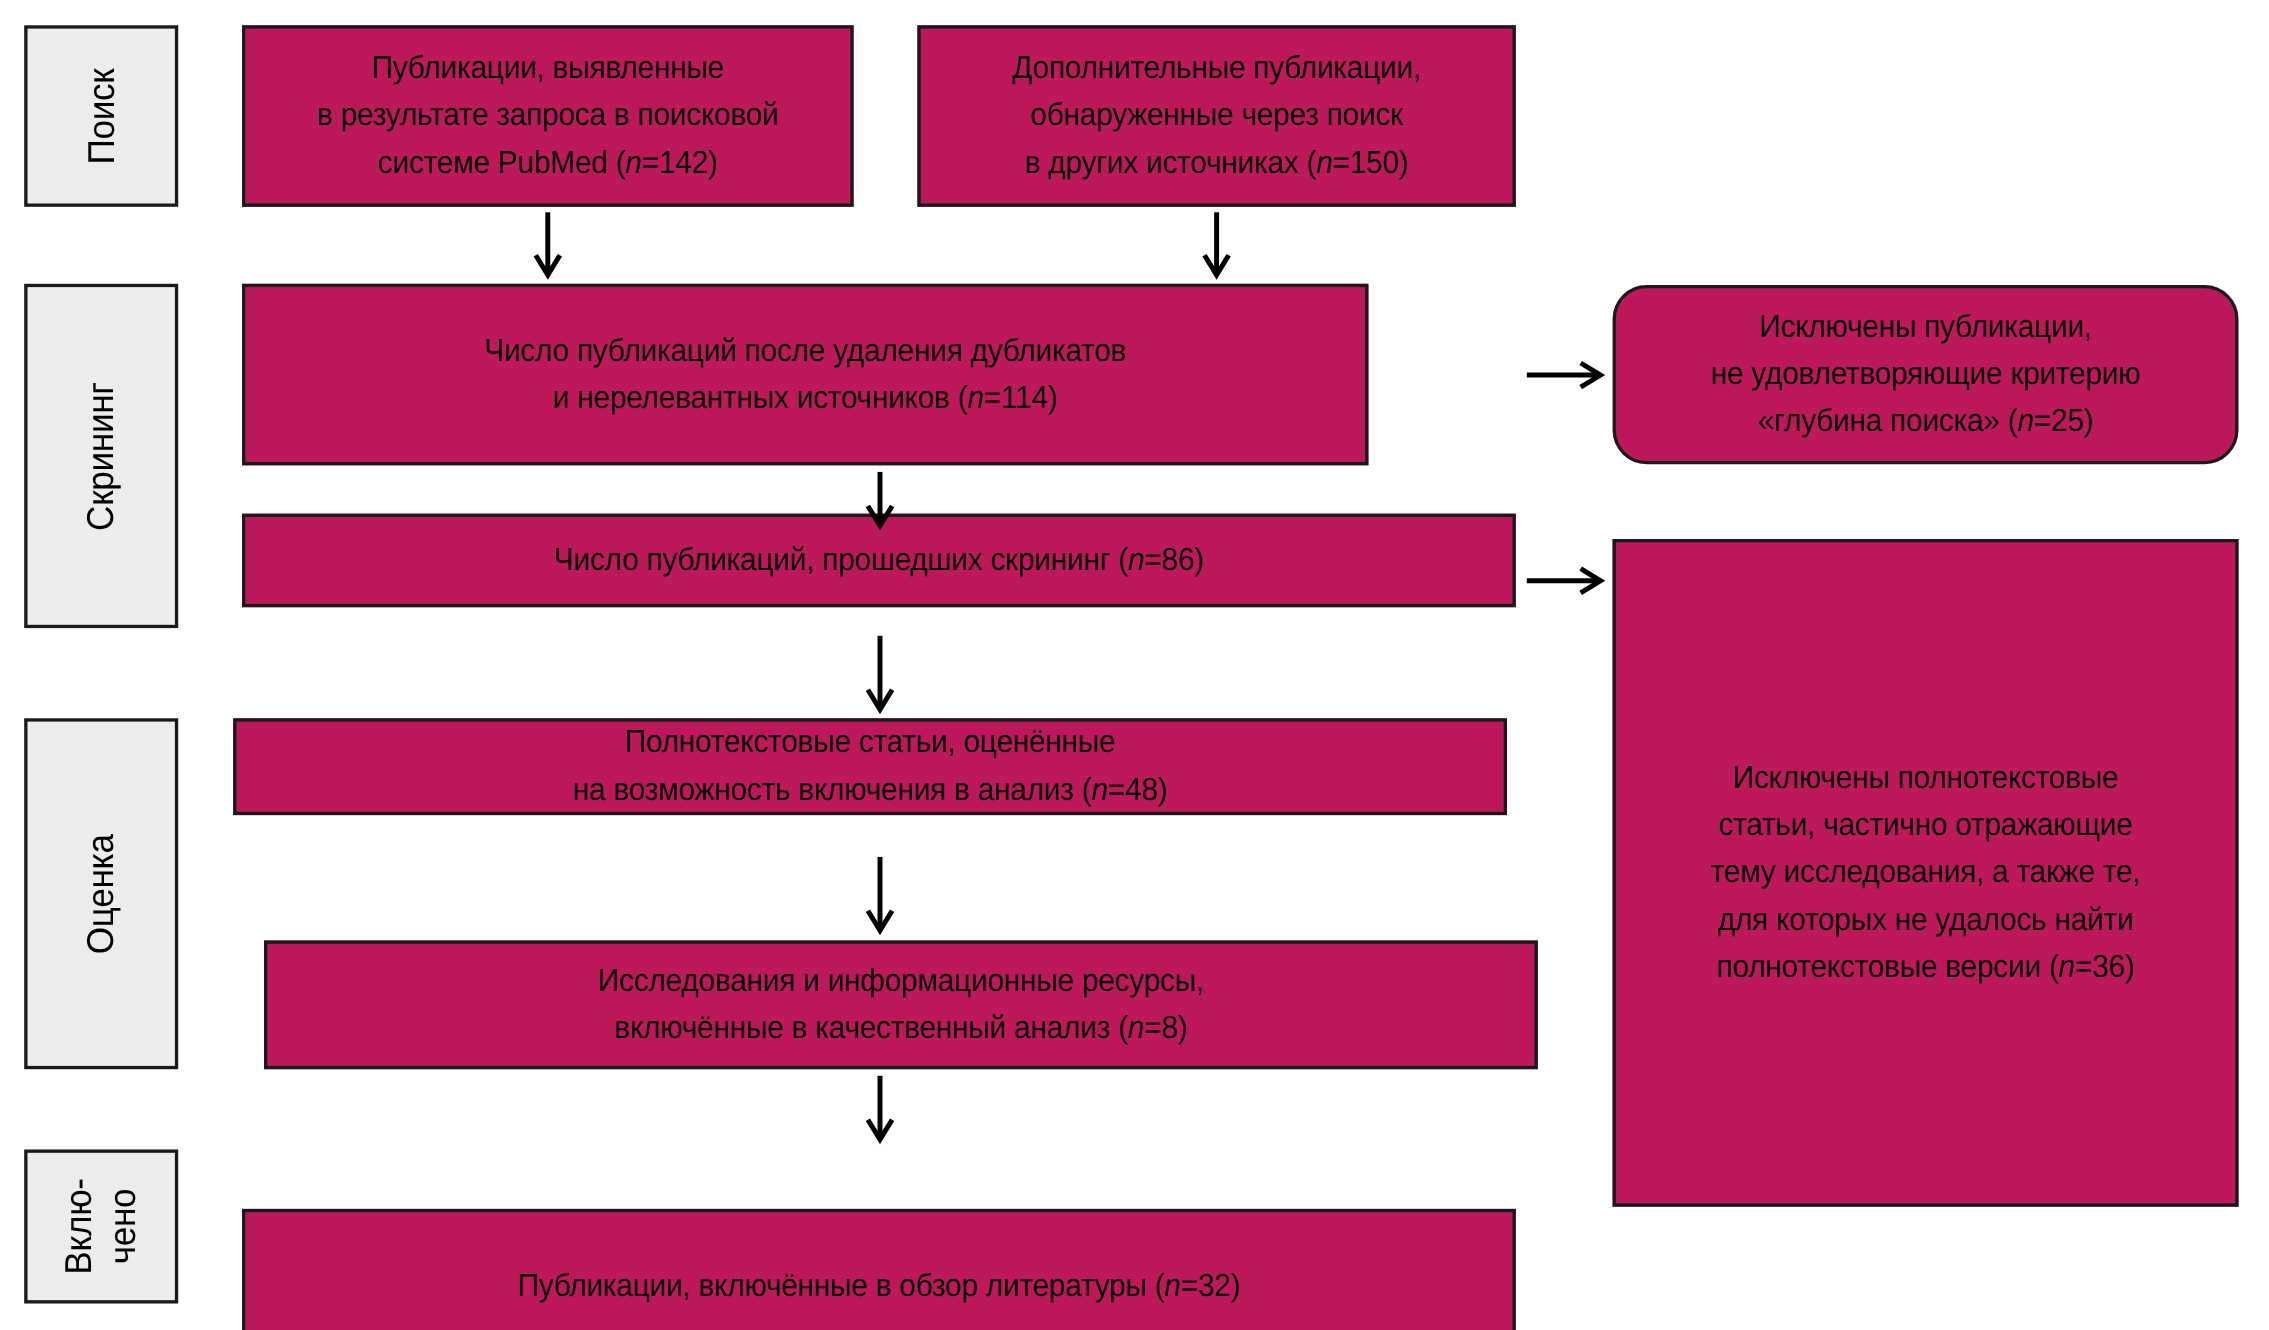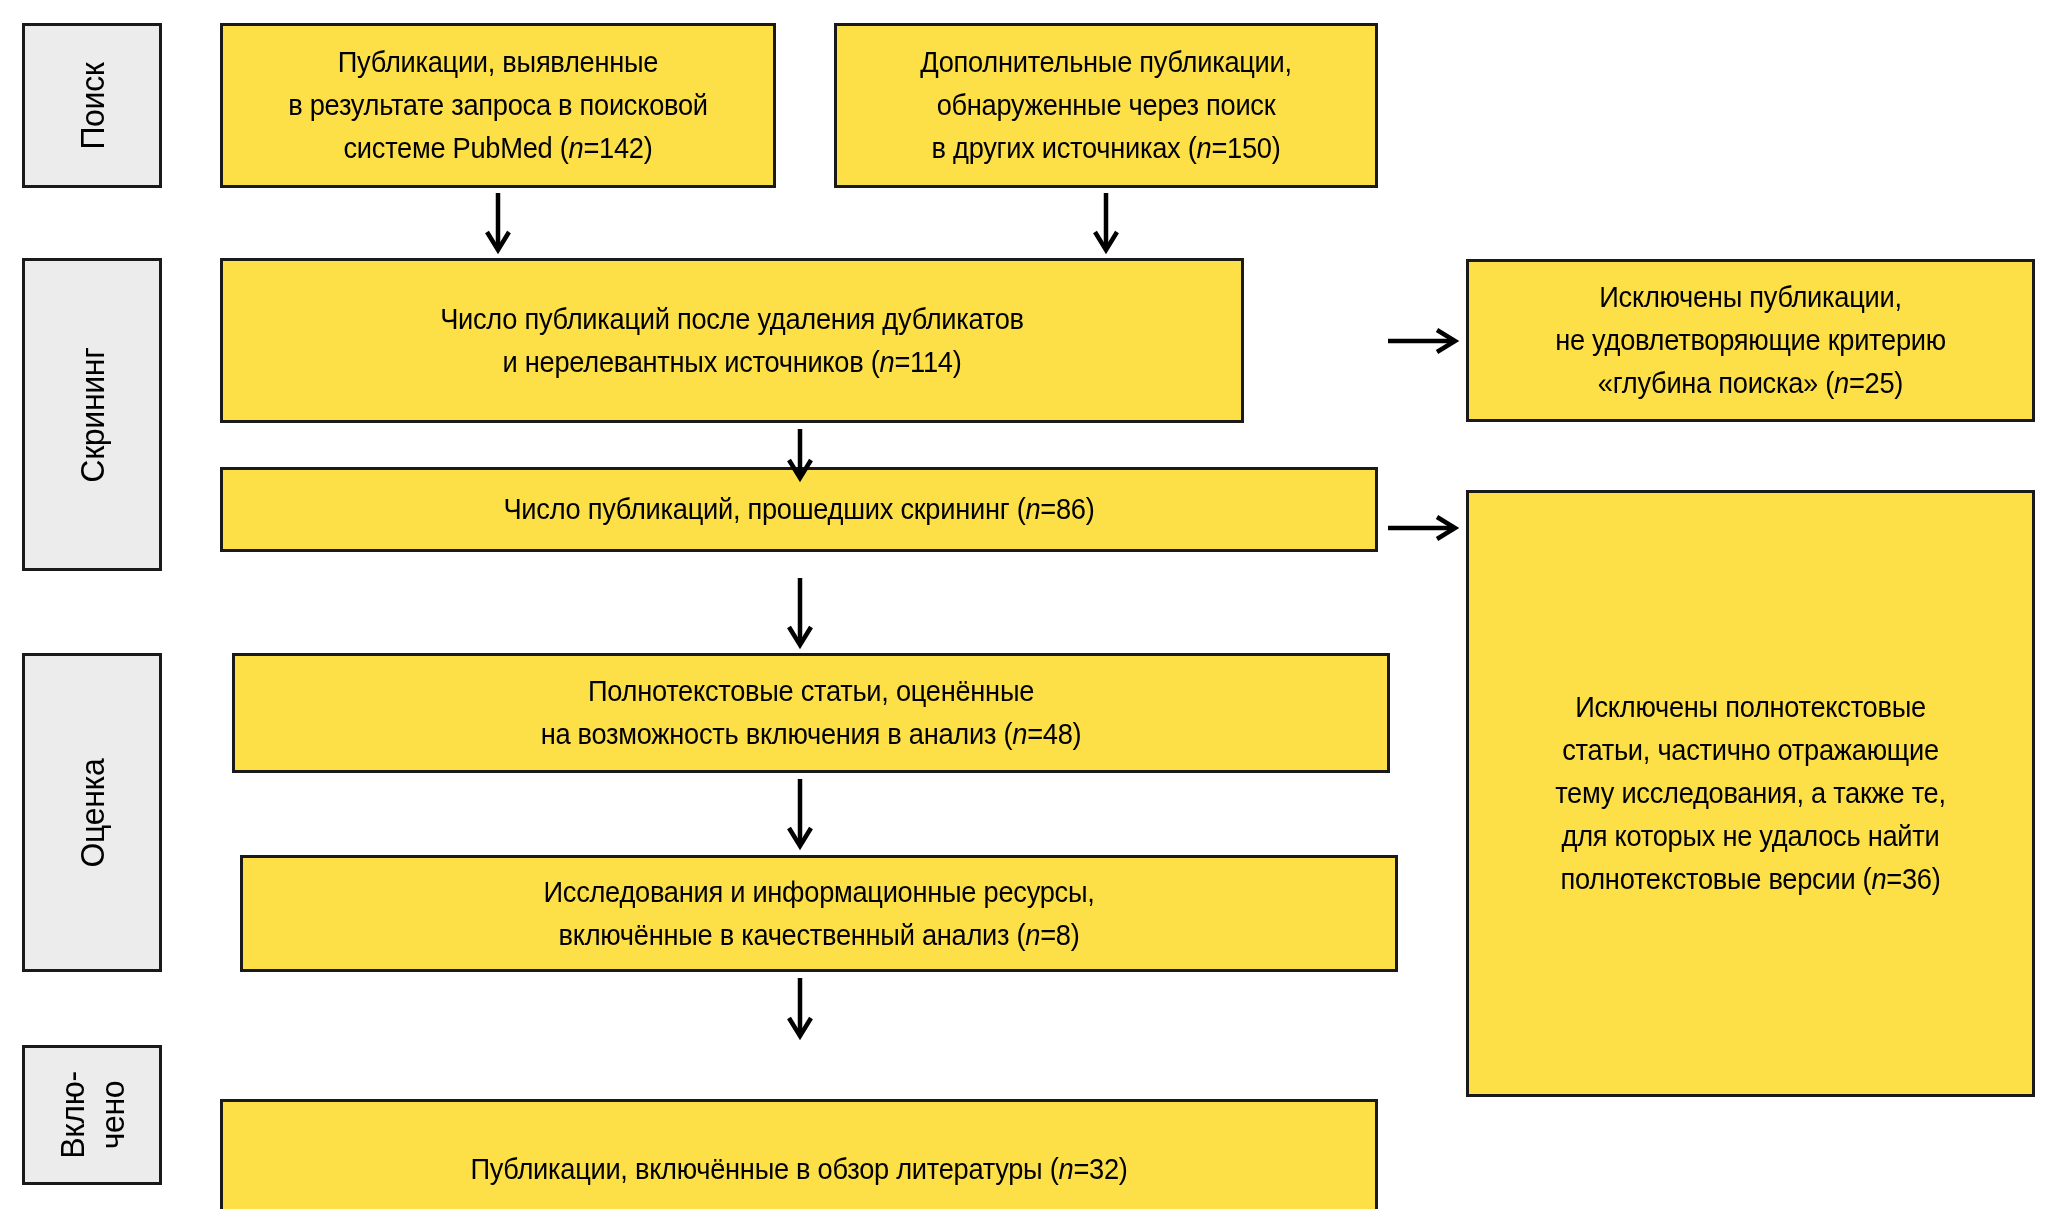--- a/index.html
+++ b/index.html
@@ -16,21 +16,21 @@
     overflow: hidden;
   }
   .box {
     position: absolute;
     border: 3px solid #1a1a1a;
     display: flex;
     align-items: center;
     justify-content: center;
     text-align: center;
   }
-  .flow-box { background: #fde047; }
+  .flow-box { background: #be185d; }
   .stage-box { background: #ececec; }
   .box-content {
     width: 100%;
     transform: scaleX(0.94);
     transform-origin: 50% 50%;
   }
   .box-line {
     font-size: 29px;
     line-height: 43px;
     letter-spacing: -0.3px;
@@ -94,41 +94,41 @@
       <div class="box-line">и нерелевантных источников (<i>n</i>=114)</div>
     </div>
   </div>
 
   <div class="box flow-box" style="left:220px; top:467px; width:1158px; height:85px;">
     <div class="box-content">
       <div class="box-line">Число публикаций, прошедших скрининг (<i>n</i>=86)</div>
     </div>
   </div>
 
-  <div class="box flow-box" style="left:232px; top:653px; width:1158px; height:120px;">
+  <div class="box flow-box" style="left:212px; top:653px; width:1158px; height:88px;">
     <div class="box-content">
       <div class="box-line">Полнотекстовые статьи, оценённые</div>
       <div class="box-line">на возможность включения в анализ (<i>n</i>=48)</div>
     </div>
   </div>
 
   <div class="box flow-box" style="left:220px; top:855px; width:1158px; height:117px;margin-left:20px;">
     <div class="box-content">
       <div class="box-line">Исследования и информационные ресурсы,</div>
       <div class="box-line">включённые в качественный анализ (<i>n</i>=8)</div>
     </div>
   </div>
 
   <div class="box flow-box" style="left:220px; top:1099px; width:1158px; height:140px;">
     <div class="box-content">
       <div class="box-line">Публикации, включённые в обзор литературы (<i>n</i>=32)</div>
     </div>
   </div>
 
-  <div class="box flow-box" style="left:1466px; top:259px; width:569px; height:163px;">
+  <div class="box flow-box" style="left:1466px; top:259px; width:569px; height:163px;border-radius:31px;">
     <div class="box-content">
       <div class="box-line">Исключены публикации,</div>
       <div class="box-line">не удовлетворяющие критерию</div>
       <div class="box-line">«глубина поиска» (<i>n</i>=25)</div>
     </div>
   </div>
 
   <div class="box flow-box" style="left:1466px; top:490px; width:569px; height:607px;">
     <div class="box-content">
       <div class="box-line">Исключены полнотекстовые</div>

